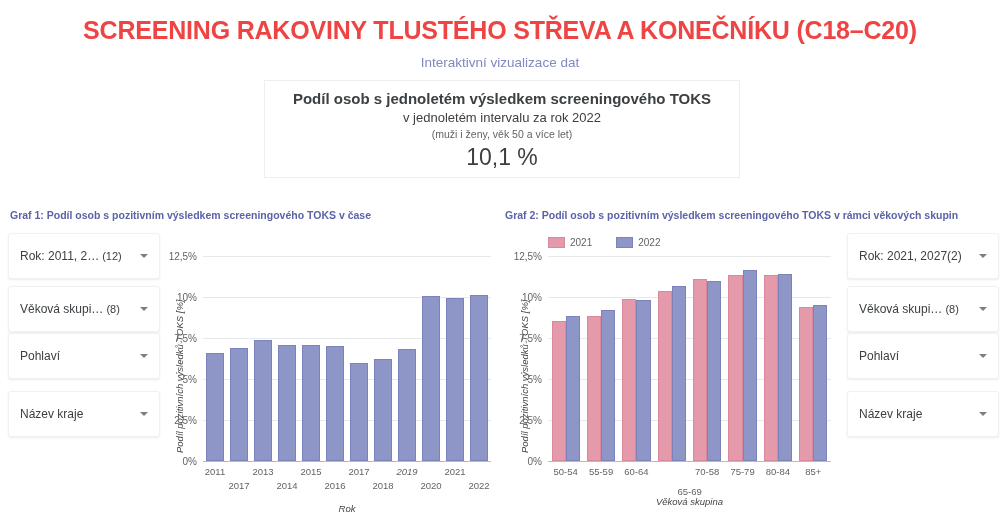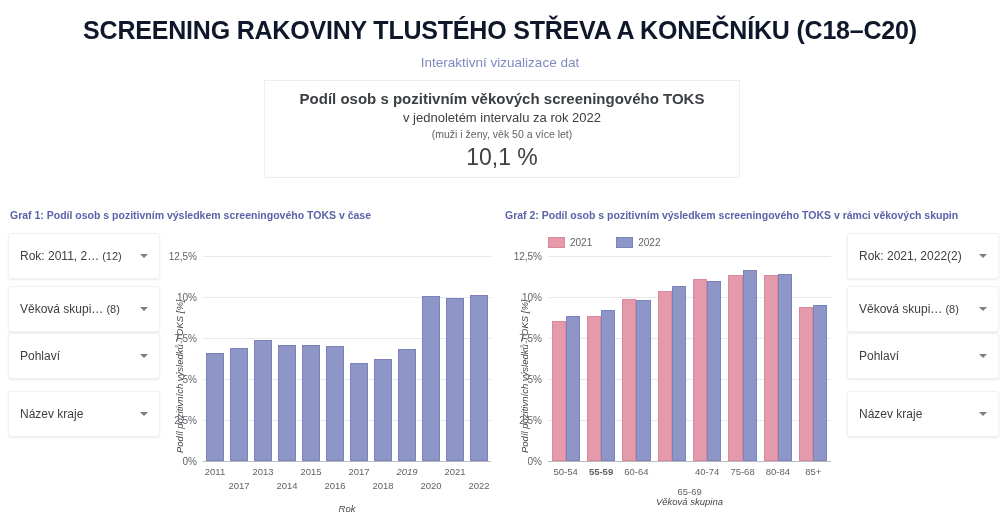--- a/index.html
+++ b/index.html
@@ -10,21 +10,21 @@
     font-family: "Liberation Sans", sans-serif;
     overflow: hidden;
   }
   #page { position: relative; width: 1000px; height: 523px; background:#fff; }
 
   
   .hdr-title {
     position:absolute; left:0; top:16px; width:1000px;
     text-align:center;
     font-size:25px; font-weight:bold; letter-spacing:-0.2px;
-    color:#0f172a;
+    color:#ef4444;
   }
   .hdr-sub {
     position:absolute; left:0; top:55px; width:1000px;
     text-align:center; font-size:13.5px; color:#8189bf;
   }
 
   
   .kpi {
     position:absolute; left:264px; top:80px; width:476px; height:98px;
     background:#fff; border:1px solid #eceef1;
@@ -101,21 +101,21 @@
 </style>
 </head>
 <body>
 
 <div id="page">
 
   <div class="hdr-title">SCREENING RAKOVINY TLUSTÉHO STŘEVA A KONEČNÍKU (C18–C20)</div>
   <div class="hdr-sub">Interaktivní vizualizace dat</div>
 
   <div class="kpi">
-    <div class="kpi-l1">Podíl osob s pozitivním věkových screeningového TOKS</div>
+    <div class="kpi-l1">Podíl osob s jednoletém výsledkem screeningového TOKS</div>
     <div class="kpi-l2">v jednoletém intervalu za rok 2022</div>
     <div class="kpi-l3">(muži i ženy, věk 50 a více let)</div>
     <div class="kpi-val">10,1 %</div>
   </div>
 
   <div class="cap left">Graf 1: Podíl osob s pozitivním výsledkem screeningového TOKS v čase</div>
   <div class="cap right">Graf 2: Podíl osob s pozitivním výsledkem screeningového TOKS v rámci věkových skupin</div>
 
   <div class="ctrl" style="left:8px;  top:233px;">
     <span class="ctrl-label">Rok: 2011, 2…</span>
@@ -132,21 +132,21 @@
     <span class="ctrl-count"></span>
     <span class="ctrl-caret"></span>
   </div>
   <div class="ctrl" style="left:8px;  top:391px;">
     <span class="ctrl-label">Název kraje</span>
     <span class="ctrl-count"></span>
     <span class="ctrl-caret"></span>
   </div>
 
   <div class="ctrl" style="left:847px; top:233px;">
-    <span class="ctrl-label">Rok: 2021, 2022(2)</span>
+    <span class="ctrl-label">Rok: 2021, 2027(2)</span>
     <span class="ctrl-count"></span>
     <span class="ctrl-caret"></span>
   </div>
   <div class="ctrl" style="left:847px; top:286px;">
     <span class="ctrl-label">Věková skupi…</span>
     <span class="ctrl-count">(8)</span>
     <span class="ctrl-caret"></span>
   </div>
   <div class="ctrl" style="left:847px; top:333px;">
     <span class="ctrl-label">Pohlaví</span>
@@ -225,33 +225,33 @@
         <div class="gridline" style="left: 0px; top: 41px; width: 283px;"></div>
         <div class="ytick" style="left: -36px; top: 41px; width: 30px;">10%</div>
         <div class="gridline" style="left: 0px; top: 0px; width: 283px;"></div>
         <div class="ytick" style="left: -36px; top: 0px; width: 30px;">12,5%</div>
         <div class="axisline" style="left: 0px; top: 205px; width: 283px;"></div>
         <div class="bar pink" title="50-54: 8.55" style="left: 3.5375px; width: 14.15px; height: 140.22px;"></div>
         <div class="bar blue" title="50-54: 8.85" style="left: 17.6875px; width: 14.15px; height: 145.14px;"></div>
         <div class="xtick" style="left: -15.9187px; width: 67.2125px; top: 210px;">50-54</div>
         <div class="bar pink" title="55-59: 8.85" style="left: 38.9125px; width: 14.15px; height: 145.14px;"></div>
         <div class="bar blue" title="55-59: 9.2" style="left: 53.0625px; width: 14.15px; height: 150.88px;"></div>
-        <div class="xtick" style="left: 19.4562px; width: 67.2125px; top: 210px; font-weight: bold;">55-59</div>
+        <div class="xtick" style="left: 19.4562px; width: 67.2125px; top: 210px;">55-59</div>
         <div class="bar pink" title="60-64: 9.85" style="left: 74.2875px; width: 14.15px; height: 161.54px;"></div>
         <div class="bar blue" title="60-64: 9.8" style="left: 88.4375px; width: 14.15px; height: 160.72px;"></div>
         <div class="xtick" style="left: 54.8312px; width: 67.2125px; top: 210px;">60-64</div>
         <div class="bar pink" title="65-69: 10.35" style="left: 109.662px; width: 14.15px; height: 169.74px;"></div>
         <div class="bar blue" title="65-69: 10.7" style="left: 123.812px; width: 14.15px; height: 175.48px;"></div>
         <div class="xtick" style="left: 108px; width: 67.2125px; top: 210px; margin-top: 20px;">65-69</div>
         <div class="bar pink" title="70-74: 11.1" style="left: 145.037px; width: 14.15px; height: 182.04px;"></div>
         <div class="bar blue" title="70-74: 10.95" style="left: 159.188px; width: 14.15px; height: 179.58px;"></div>
-        <div class="xtick" style="left: 125.581px; width: 67.2125px; top: 210px;">40-74</div>
+        <div class="xtick" style="left: 125.581px; width: 67.2125px; top: 210px;">70-58</div>
         <div class="bar pink" title="75-79: 11.35" style="left: 180.412px; width: 14.15px; height: 186.14px;"></div>
         <div class="bar blue" title="75-79: 11.65" style="left: 194.562px; width: 14.15px; height: 191.06px;"></div>
-        <div class="xtick" style="left: 160.956px; width: 67.2125px; top: 210px;">75-68</div>
+        <div class="xtick" style="left: 160.956px; width: 67.2125px; top: 210px;">75-79</div>
         <div class="bar pink" title="80-84: 11.35" style="left: 215.787px; width: 14.15px; height: 186.14px;"></div>
         <div class="bar blue" title="80-84: 11.4" style="left: 229.938px; width: 14.15px; height: 186.96px;"></div>
         <div class="xtick" style="left: 196.331px; width: 67.2125px; top: 210px;">80-84</div>
         <div class="bar pink" title="85+: 9.4" style="left: 251.162px; width: 14.15px; height: 154.16px;"></div>
         <div class="bar blue" title="85+: 9.5" style="left: 265.312px; width: 14.15px; height: 155.8px;"></div>
         <div class="xtick" style="left: 231.706px; width: 67.2125px; top: 210px;">85+</div>
       </div>
     <div class="xlab" id="c2-xlab" style="left:48px; top:258px; width:283px;">Věková skupina</div>
   </div>
 

